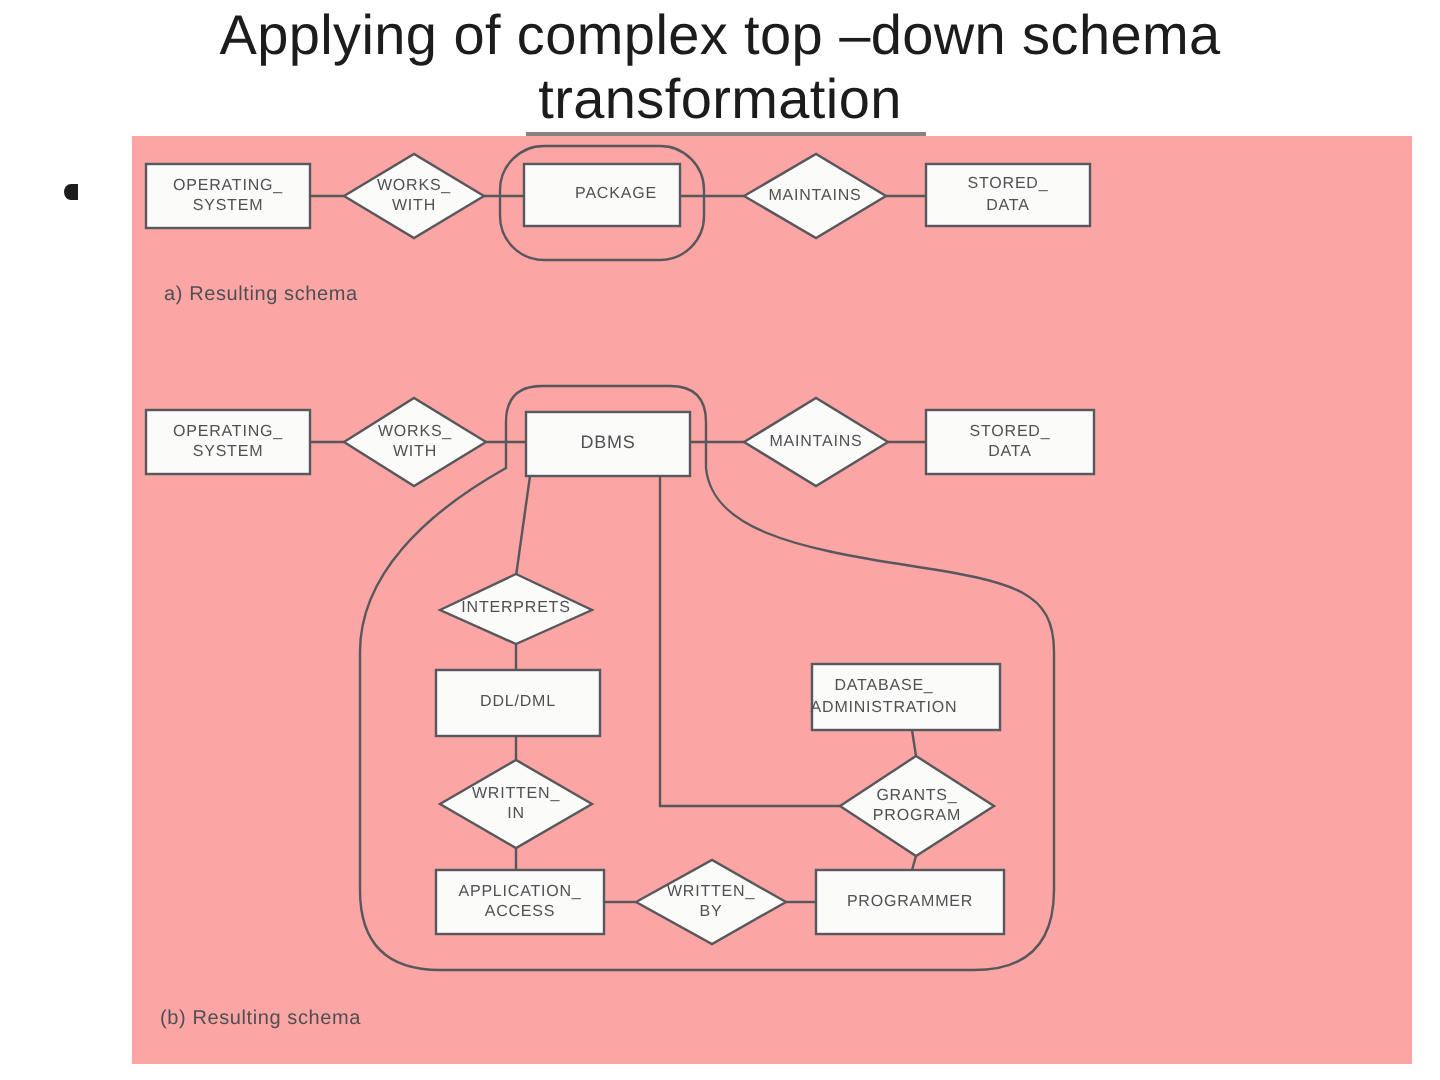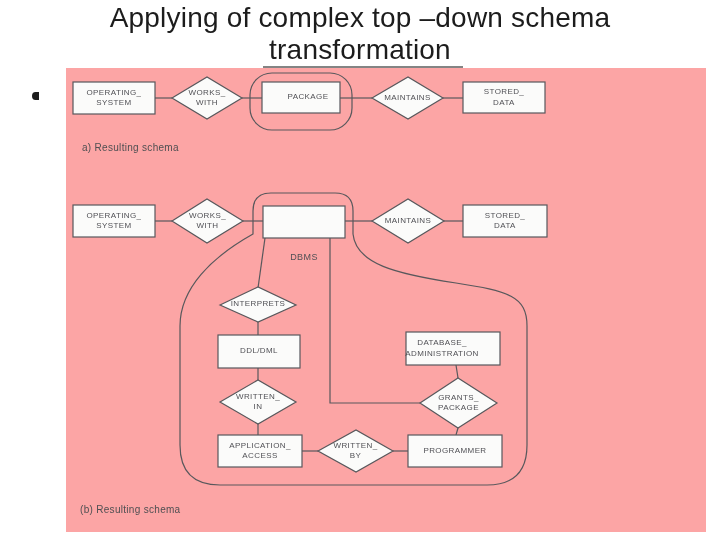--- a/index.html
+++ b/index.html
@@ -117,34 +117,34 @@
     <div class="lbl" style="left:196px;top:14px;width:92px;height:31px;border-radius:14px;">PACKAGE</div>
     <div class="lbl" style="left:306px;top:9px;width:71px;height:42px;">MAINTAINS</div>
     <div class="lbl" style="left:397px;top:14px;width:82px;height:31px;">STORED_
 DATA</div>
     <div class="cap" style="left:16px;top:74px;">a) Resulting schema</div>
 
     <div class="lbl" style="left:7px;top:137px;width:82px;height:32px;">OPERATING_
 SYSTEM</div>
     <div class="lbl" style="left:106px;top:131px;width:71px;height:44px;">WORKS_
 WITH</div>
-    <div class="lbl" style="left:197px;top:138px;width:82px;height:32px;font-size:9px;margin-top:36px;">DBMS</div>
+    <div class="lbl" style="left:197px;top:138px;width:82px;height:32px;font-size:9px;">DBMS</div>
     <div class="lbl" style="left:306px;top:131px;width:72px;height:44px;">MAINTAINS</div>
     <div class="lbl" style="left:397px;top:137px;width:84px;height:32px;">STORED_
 DATA</div>
 
     <div class="lbl" style="left:154px;top:219px;width:76px;height:35px;">INTERPRETS</div>
     <div class="lbl" style="left:152px;top:267px;width:82px;height:33px;">DDL/DML</div>
     <div class="lbl" style="left:154px;top:312px;width:76px;height:44px;">WRITTEN_
 IN</div>
     <div class="lbl" style="left:152px;top:367px;width:84px;height:32px;">APPLICATION_
 ACCESS</div>
     <div class="lbl" style="left:252px;top:362px;width:75px;height:42px;">WRITTEN_
 BY</div>
     <div class="lbl" style="left:342px;top:367px;width:94px;height:32px;">PROGRAMMER</div>
     <div class="lbl" style="left:354px;top:310px;width:77px;height:50px;">GRANTS_
-PACKAGE</div>
+PROGRAM</div>
     <div class="lbl" style="left:340px;top:264px;width:72px;height:33px;">DATABASE_
 ADMINISTRATION</div>
 
     <div class="cap" style="left:14px;top:436px;">(b) Resulting schema</div>
   </div>
 </div>
 
 </body></html>

